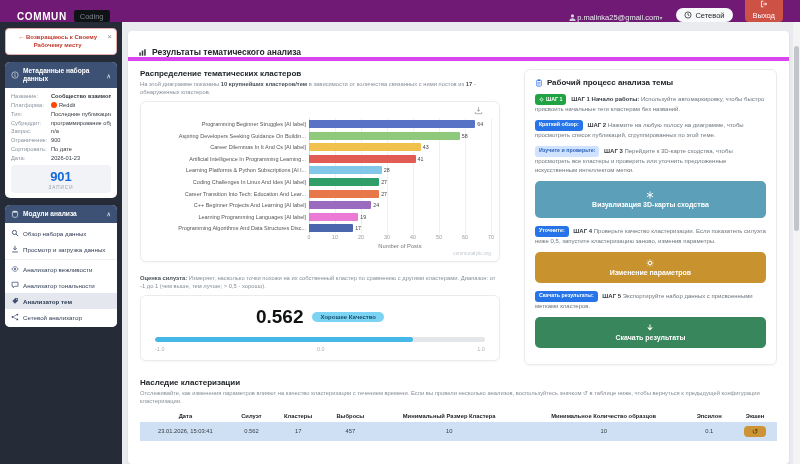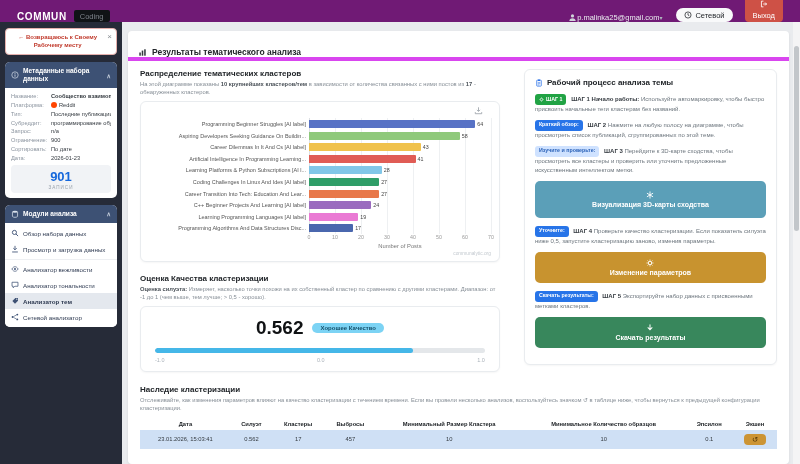--- a/index.html
+++ b/index.html
@@ -403,21 +403,20 @@
                   <span class="xtick" style="left: 57.1429%;">40</span>
                   <span class="xtick" style="left: 71.4286%;">50</span>
                   <span class="xtick" style="left: 85.7143%;">60</span>
                   <span class="xtick" style="left: 100%;">70</span>
                 </div>
               <div class="xlabel">Number of Posts</div>
               <div class="attribution">communalytic.org</div>
             </div>
 
             <div class="quality-sec">
-              <div class="section-title">Оценка Качества кластеризации</div>
               <div class="section-desc"><b>Оценка силуэта:</b><span> Измеряет, насколько точки похожи на их собственный кластер по сравнению с другими кластерами. Диапазон: от -1 до 1 (чем выше, тем лучше; &gt; 0,5 - хорошо).</span></div>
               <div class="quality-card">
                 <div class="score-row">
                   <span class="score">0.562</span>
                   <span class="q-badge">Хорошее Качество</span>
                 </div>
                 <div class="track">
                   <div class="fill" id="quality-fill" style="width: 78.1%; background: rgb(69, 183, 232);"></div>
                 </div>
                 <div class="scale">

